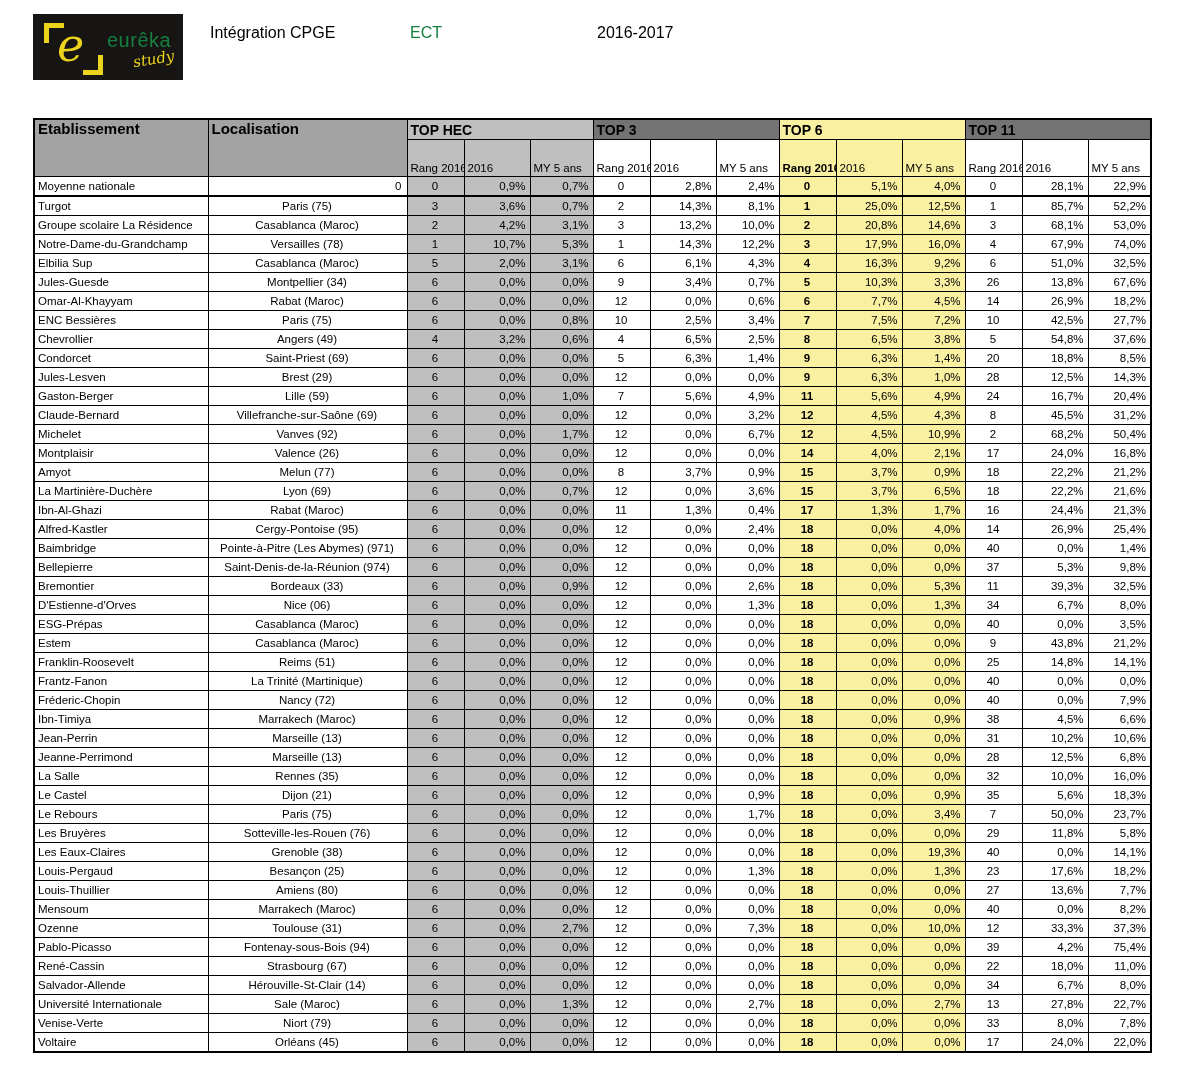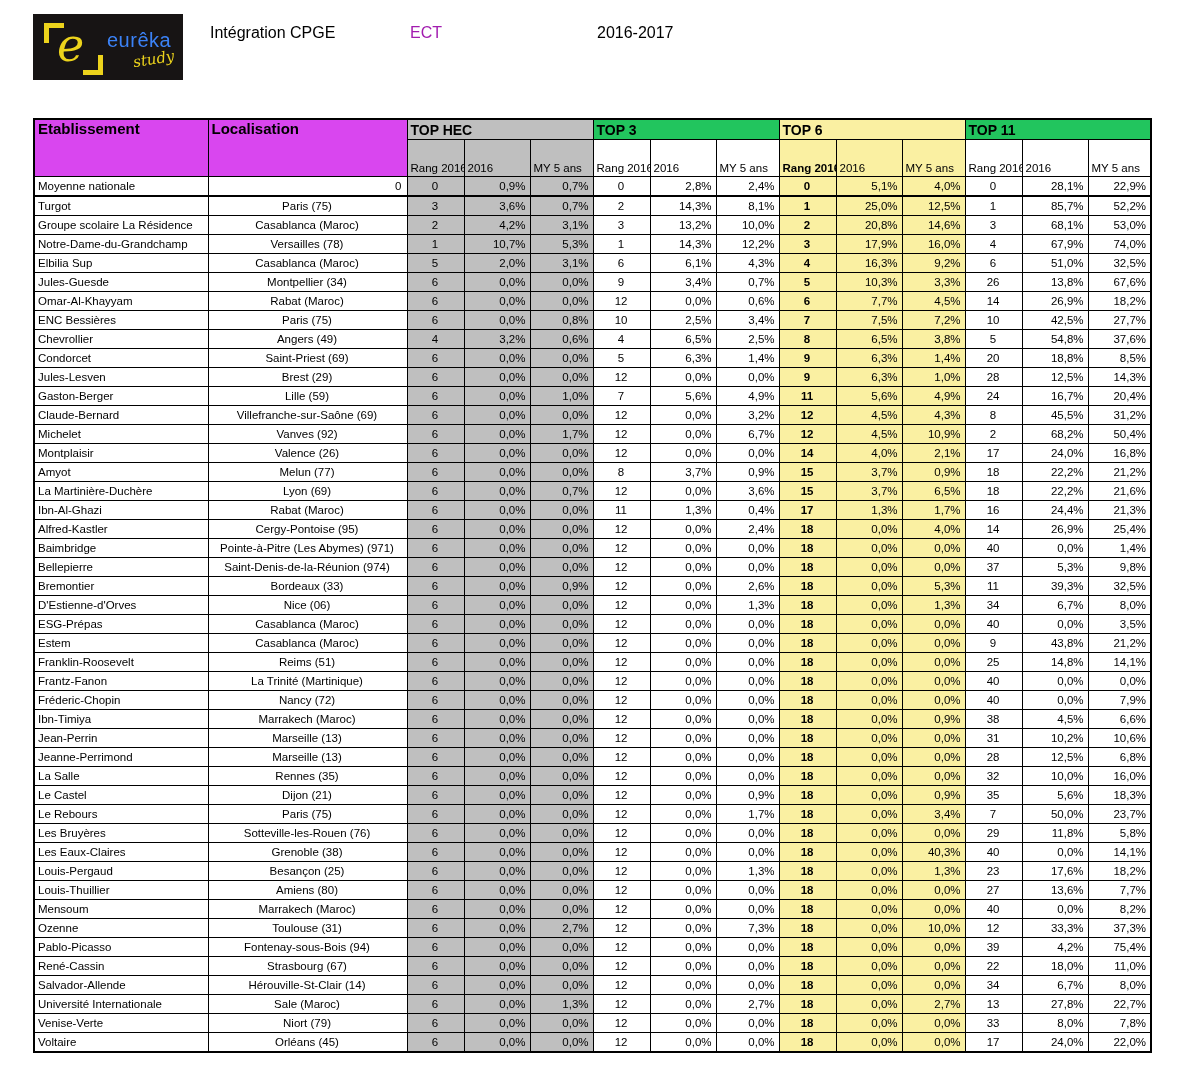--- a/index.html
+++ b/index.html
@@ -8,39 +8,39 @@
     font-family:"Liberation Sans",sans-serif;color:#000;overflow:hidden;
   }
   
   .logo{position:absolute;left:33px;top:14px;width:150px;height:66px;background:#171414;}
   .logo .br-tl{position:absolute;left:11px;top:9px;width:15px;height:15px;
     border-left:5px solid #ECD31C;border-top:5px solid #ECD31C;}
   .logo .br-br{position:absolute;left:50px;top:41px;width:15px;height:15px;
     border-right:5px solid #ECD31C;border-bottom:5px solid #ECD31C;}
   .logo .logo-e{position:absolute;left:24px;top:1px;font-family:"DejaVu Serif",serif;
     font-style:italic;font-size:46px;line-height:60px;color:#ECD31C;}
-  .logo .logo-word{position:absolute;left:74px;top:15px;font-size:20px;letter-spacing:.5px;color:#3b82f6;}
+  .logo .logo-word{position:absolute;left:74px;top:15px;font-size:20px;letter-spacing:.5px;color:#15803d;}
   .logo .logo-study{position:absolute;left:100px;top:36px;font-family:"DejaVu Serif",serif;
     font-style:italic;font-size:15px;color:#ECD31C;transform:rotate(-9deg);}
   
   .hdr-text{position:absolute;top:24px;font-size:16px;white-space:nowrap;}
   .t-main{left:210px;}
-  .t-ect{left:410px;color:#a21caf;}
+  .t-ect{left:410px;color:#15803d;}
   .t-year{left:597px;}
   
   table.tbl{
     position:absolute;left:33px;top:118px;width:1117px;
     border-collapse:collapse;table-layout:fixed;
     font-family:"Liberation Sans",sans-serif;font-size:11.5px;
     border:2px solid #000;
   }
   .tbl th,.tbl td{border:1px solid #000;padding:0 4px 0 3px;overflow:hidden;white-space:nowrap;}
   .tbl td{height:18px;line-height:17px;}
-  .h-main{font-size:15px;font-weight:bold;text-align:left;vertical-align:top;padding-top:1px;background:#d946ef;}
-  .grp{font-size:14px;font-weight:bold;text-align:left;height:19px;background:#22c55e;}
+  .h-main{font-size:15px;font-weight:bold;text-align:left;vertical-align:top;padding-top:1px;background:#a3a3a3;}
+  .grp{font-size:14px;font-weight:bold;text-align:left;height:19px;background:#737373;}
   .sub{font-weight:normal;text-align:left;vertical-align:bottom;height:36px;
        white-space:normal;line-height:1.3;background:#FFF;border-bottom:2px solid #000;}
   .sub.bold{font-weight:bold;}
   .g-hec{background:#BFBFBF;}
   .g-top6{background:#FAF0A2;}
   .rang{text-align:center;}
   .pct{text-align:right;padding-right:5px;}
   td.rang.g-top6{font-weight:bold;}
   .c-etab{text-align:left;}
   .c-loc{text-align:center;}
@@ -667,21 +667,21 @@
         <td class="c-etab">Les Eaux-Claires</td>
         <td class="c-loc">Grenoble (38)</td>
         <td class="rang g-hec">6</td>
         <td class="pct g-hec">0,0%</td>
         <td class="pct g-hec">0,0%</td>
         <td class="rang g-top3">12</td>
         <td class="pct g-top3">0,0%</td>
         <td class="pct g-top3">0,0%</td>
         <td class="rang g-top6">18</td>
         <td class="pct g-top6">0,0%</td>
-        <td class="pct g-top6">40,3%</td>
+        <td class="pct g-top6">19,3%</td>
         <td class="rang g-top11">40</td>
         <td class="pct g-top11">0,0%</td>
         <td class="pct g-top11">14,1%</td>
       </tr>
       <tr>
         <td class="c-etab">Louis-Pergaud</td>
         <td class="c-loc">Besançon (25)</td>
         <td class="rang g-hec">6</td>
         <td class="pct g-hec">0,0%</td>
         <td class="pct g-hec">0,0%</td>

